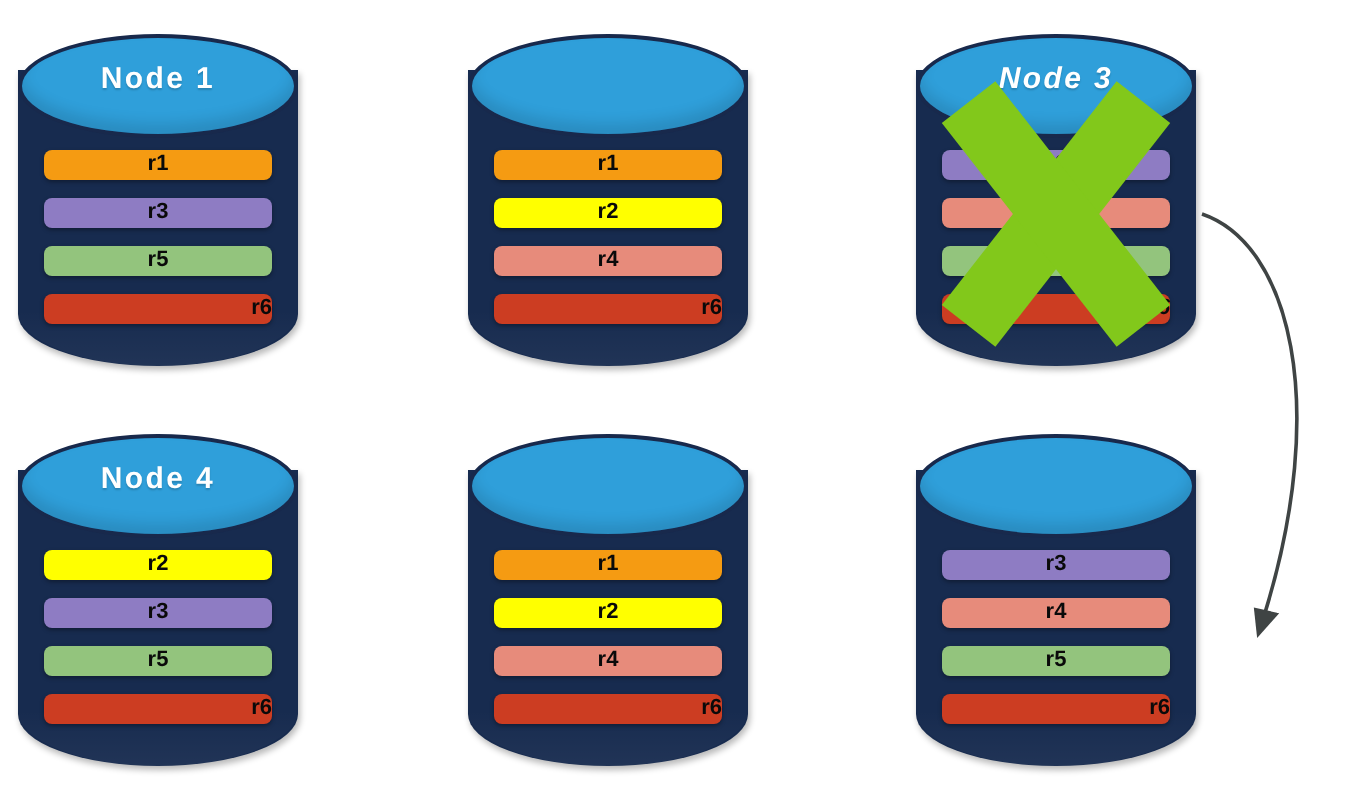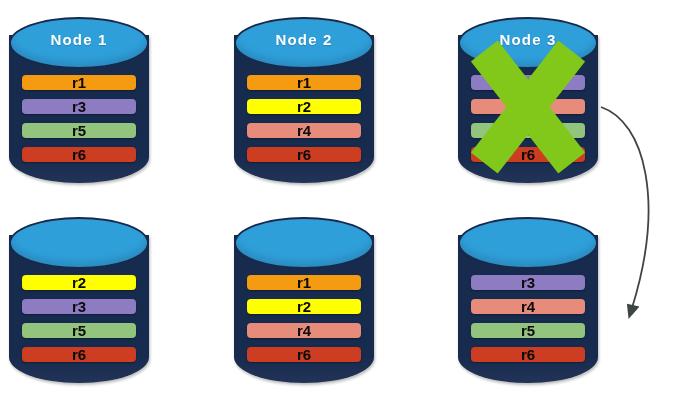--- a/index.html
+++ b/index.html
@@ -83,28 +83,28 @@
     left: 13px;
     top: 58px;
     width: 114px;
   }
   .record {
     position: relative;
     height: 15px;
     margin-bottom: 9px;
     border-radius: 4px;
     color: #0a0a0a;
-    font-size: 15px;
+    font-size: 11px;
     font-weight: bold;
     line-height: 15px;
     text-align: center;
     box-shadow: 0 1px 2px rgba(0,0,0,0.35);
     font-family: "Liberation Sans", sans-serif;
   }
-  .record:last-child { margin-bottom: 0; }
+  .record:last-child { margin-bottom: 0; text-align: right; }
 
   
   .xmark {
     position: absolute;
     left: 0;
     top: 0;
     width: 140px;
     height: 180px;
     pointer-events: none;
   }
@@ -146,29 +146,28 @@
           <div class="record" style="background: rgb(142, 124, 195);">r3</div>
           <div class="record" style="background: rgb(147, 196, 125);">r5</div>
           <div class="record" style="background: rgb(204, 61, 34);">r6</div>
         </div>
       </div>
       <div class="node" style="left: 234px; top: 5px;">
         <div class="cyl-body">
           <div class="cyl-bottom-shade"></div>
         </div>
         <div class="cyl-top"></div>
-        <div class="cyl-title">Node 2</div>
         <div class="records">
           <div class="record" style="background: rgb(245, 155, 18);">r1</div>
           <div class="record" style="background: rgb(255, 255, 0);">r2</div>
           <div class="record" style="background: rgb(231, 139, 123);">r4</div>
           <div class="record" style="background: rgb(204, 61, 34);">r6</div>
         </div>
       </div>
-      <div class="node" style="left: 458px; top: 5px;">
+      <div class="node" style="left: 458px; top: 5px; font-style: italic;">
         <div class="cyl-body">
           <div class="cyl-bottom-shade"></div>
         </div>
         <div class="cyl-top"></div>
         <div class="cyl-title">Node 3</div>
         <div class="records">
           <div class="record" style="background: rgb(142, 124, 195);">r3</div>
           <div class="record" style="background: rgb(231, 139, 123);">r4</div>
           <div class="record" style="background: rgb(147, 196, 125);">r5</div>
           <div class="record" style="background: rgb(204, 61, 34);">r6</div>
@@ -176,20 +175,21 @@
         <div class="xmark">
           <div class="bar a"></div>
           <div class="bar b"></div>
         </div>
       </div>
       <div class="node" style="left: 9px; top: 205px;">
         <div class="cyl-body">
           <div class="cyl-bottom-shade"></div>
         </div>
         <div class="cyl-top"></div>
+        <div class="cyl-title">Node 4</div>
         <div class="records">
           <div class="record" style="background: rgb(255, 255, 0);">r2</div>
           <div class="record" style="background: rgb(142, 124, 195);">r3</div>
           <div class="record" style="background: rgb(147, 196, 125);">r5</div>
           <div class="record" style="background: rgb(204, 61, 34);">r6</div>
         </div>
       </div>
       <div class="node" style="left: 234px; top: 205px;">
         <div class="cyl-body">
           <div class="cyl-bottom-shade"></div>

